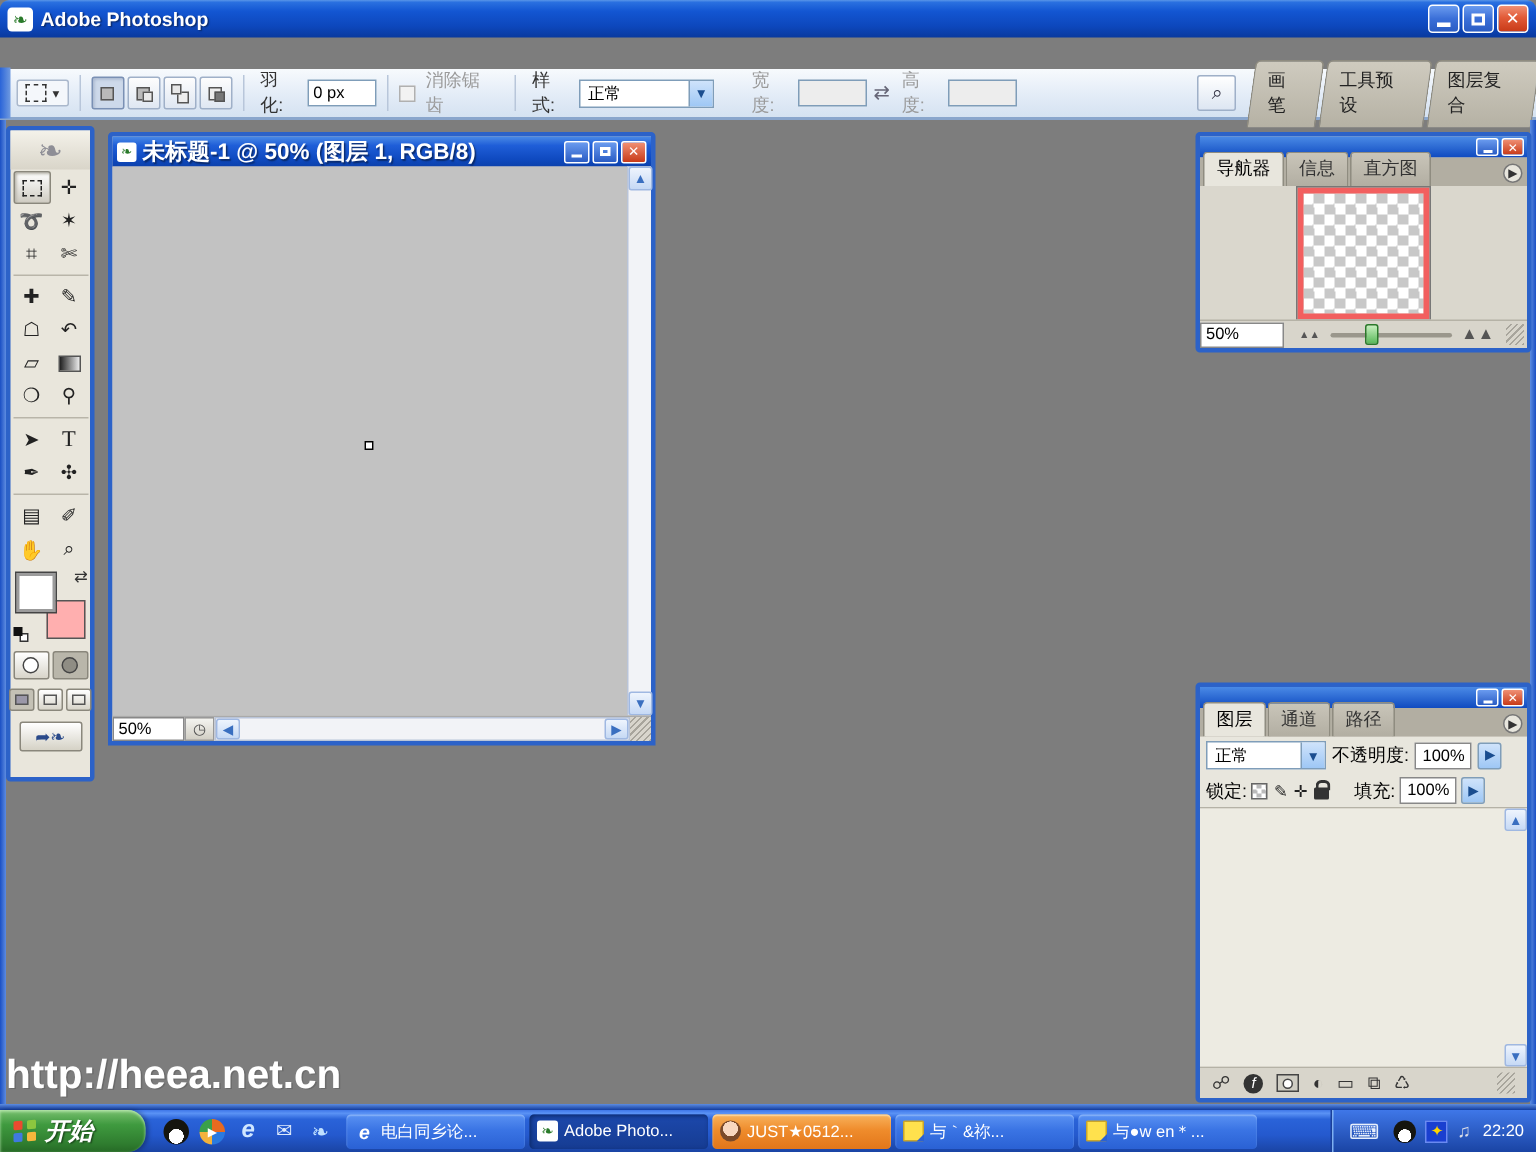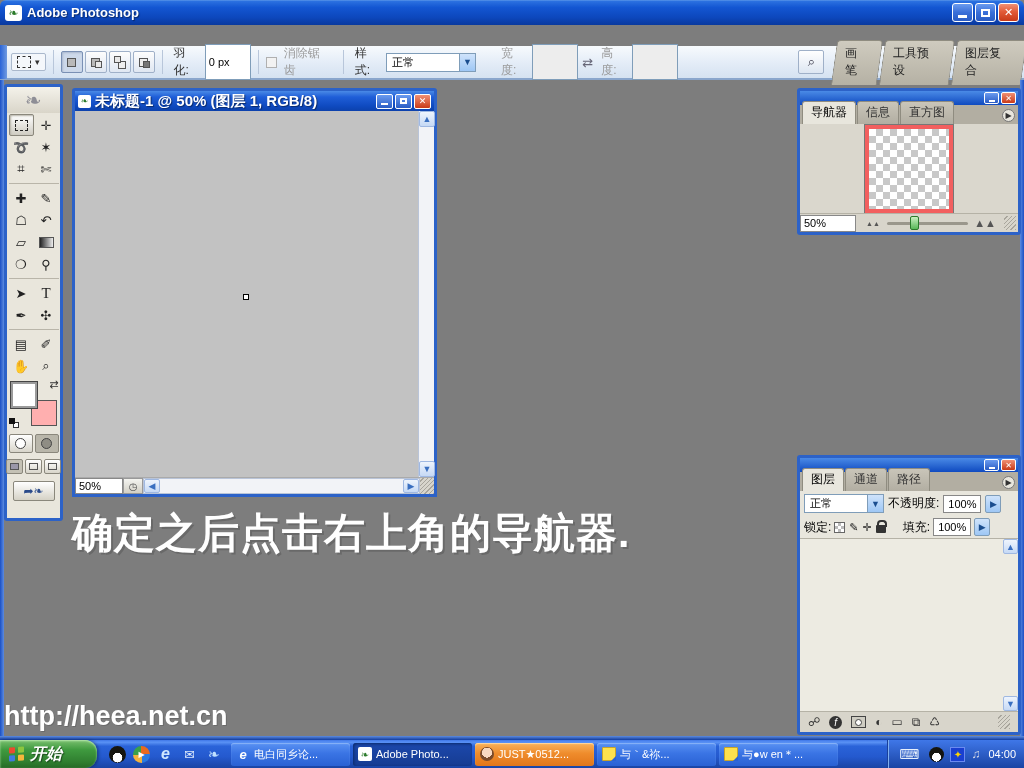--- a/index.html
+++ b/index.html
@@ -35,21 +35,21 @@
   .caret { font-size:9px; color:#333; }
   .vsep { width:1px; height:24px; background:#b8c6da; margin:0 7px; }
   .mode-btns { display:flex; gap:2px; }
   .mode-btn { width:22px; height:22px; border:1px solid #9fb0c8; border-radius:2px; background:linear-gradient(#fdfdfd,#dfe7f2);
     display:flex; align-items:center; justify-content:center; position:relative; }
   .mode-btn.pressed { background:#cdd9ea; border-color:#7a90b4; box-shadow:inset 1px 1px 2px #aab8cf; }
   .sq1 { width:9px; height:9px; background:#b9b9b9; border:1px solid #555; }
   .sq2 { position:absolute; width:7px; height:7px; border:1px solid #555; background:#e8e8e8; right:4px; bottom:4px; }
   .opt-label { color:#333; margin:0 4px; }
   .opt-label.dim { color:#9a9a9a; }
-  .txtfield { height:36px; background:#fff; border:1px solid #7f9db9; padding:1px 3px; font-size:11px; color:#000; }
+  .txtfield { height:18px; background:#fff; border:1px solid #7f9db9; padding:1px 3px; font-size:11px; color:#000; }
   .txtfield.small { width:46px; }
   .txtfield.dim { background:#ededed; width:46px; }
   .checkbox { width:11px; height:11px; border:1px solid #b0b0b0; background:#f2f2f2; display:inline-block; margin-right:3px; }
   .combo { display:flex; height:19px; border:1px solid #7f9db9; background:#fff; align-items:center; }
   .combo .combo-text { padding:0 5px; min-width:72px; font-size:11px; }
   .combo .combo-arrow { width:16px; height:17px; background:linear-gradient(#cfe3fb,#9ec7f5); border-left:1px solid #7f9db9;
     color:#1a4d8f; font-size:9px; display:flex; align-items:center; justify-content:center; }
   .swap-icon { color:#667; font-size:13px; margin:0 4px; }
   .browser-btn { width:26px; height:24px; border:1px solid #9fb0c8; border-radius:2px; background:linear-gradient(#fff,#dde6f2);
     display:flex; align-items:center; justify-content:center; font-size:13px; color:#334; margin-left:120px; }
@@ -526,21 +526,20 @@
           <span class="c"></span>
         </span>
       <span class="lb-icon">◐</span>
       <span class="lb-icon">▭</span>
       <span class="lb-icon">⧉</span>
       <span class="lb-icon">♺</span>
       <div class="lay-grip"></div>
     </div>
   </div>
 
-  <div class="instruction">确定之后点击右上角的导航器.</div>
   <div class="url-text">http://heea.net.cn</div>
 
   <div class="taskbar">
     <div class="start-btn">
       <span class="start-flag">
           <i class="f1"></i>
           <i class="f2"></i>
           <i class="f3"></i>
           <i class="f4"></i>
         </span>
@@ -573,17 +572,17 @@
       <div class="task">
         <span class="task-icon ti-note"></span>
         <span class="task-label">与●w en＊...</span>
       </div>
     </div>
     <div class="tray">
       <span class="tray-kbd">⌨</span>
       <span class="tray-qq"></span>
       <span class="tray-game">✦</span>
       <span class="tray-vol">♫</span>
-      <span class="tray-clock">04:00</span>
+      <span class="tray-clock">22:20</span>
     </div>
   </div>
 
 </div>
 
 </body></html>

